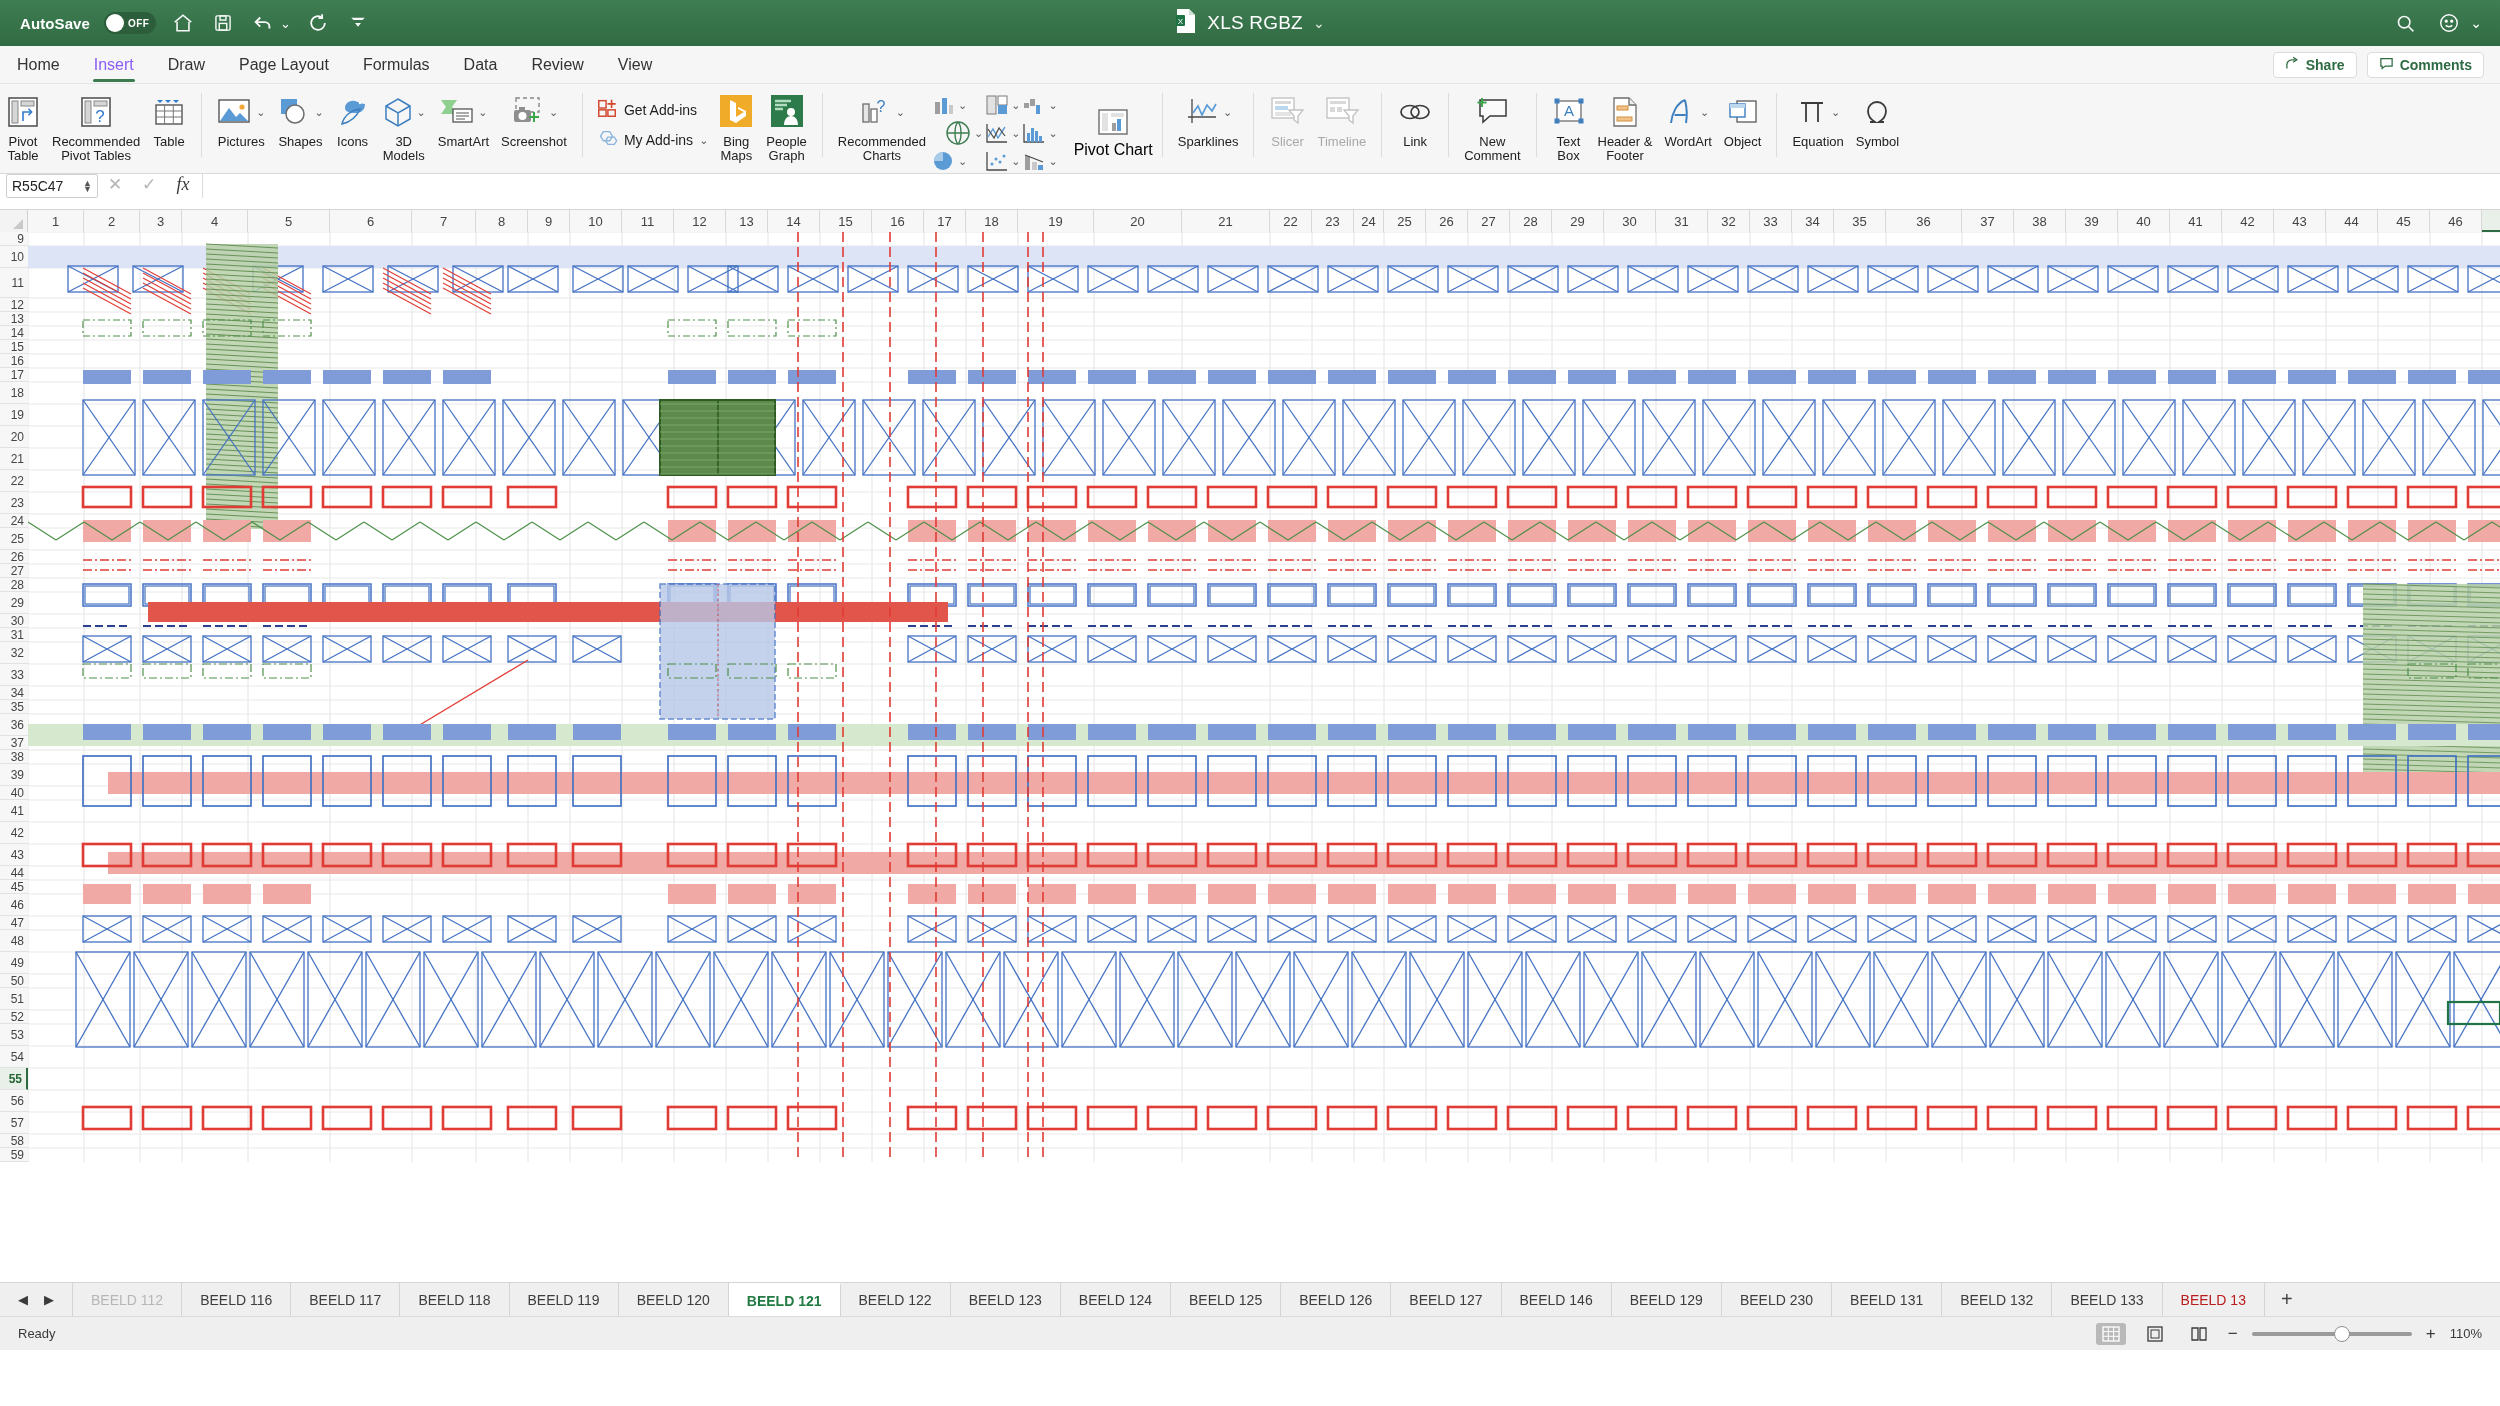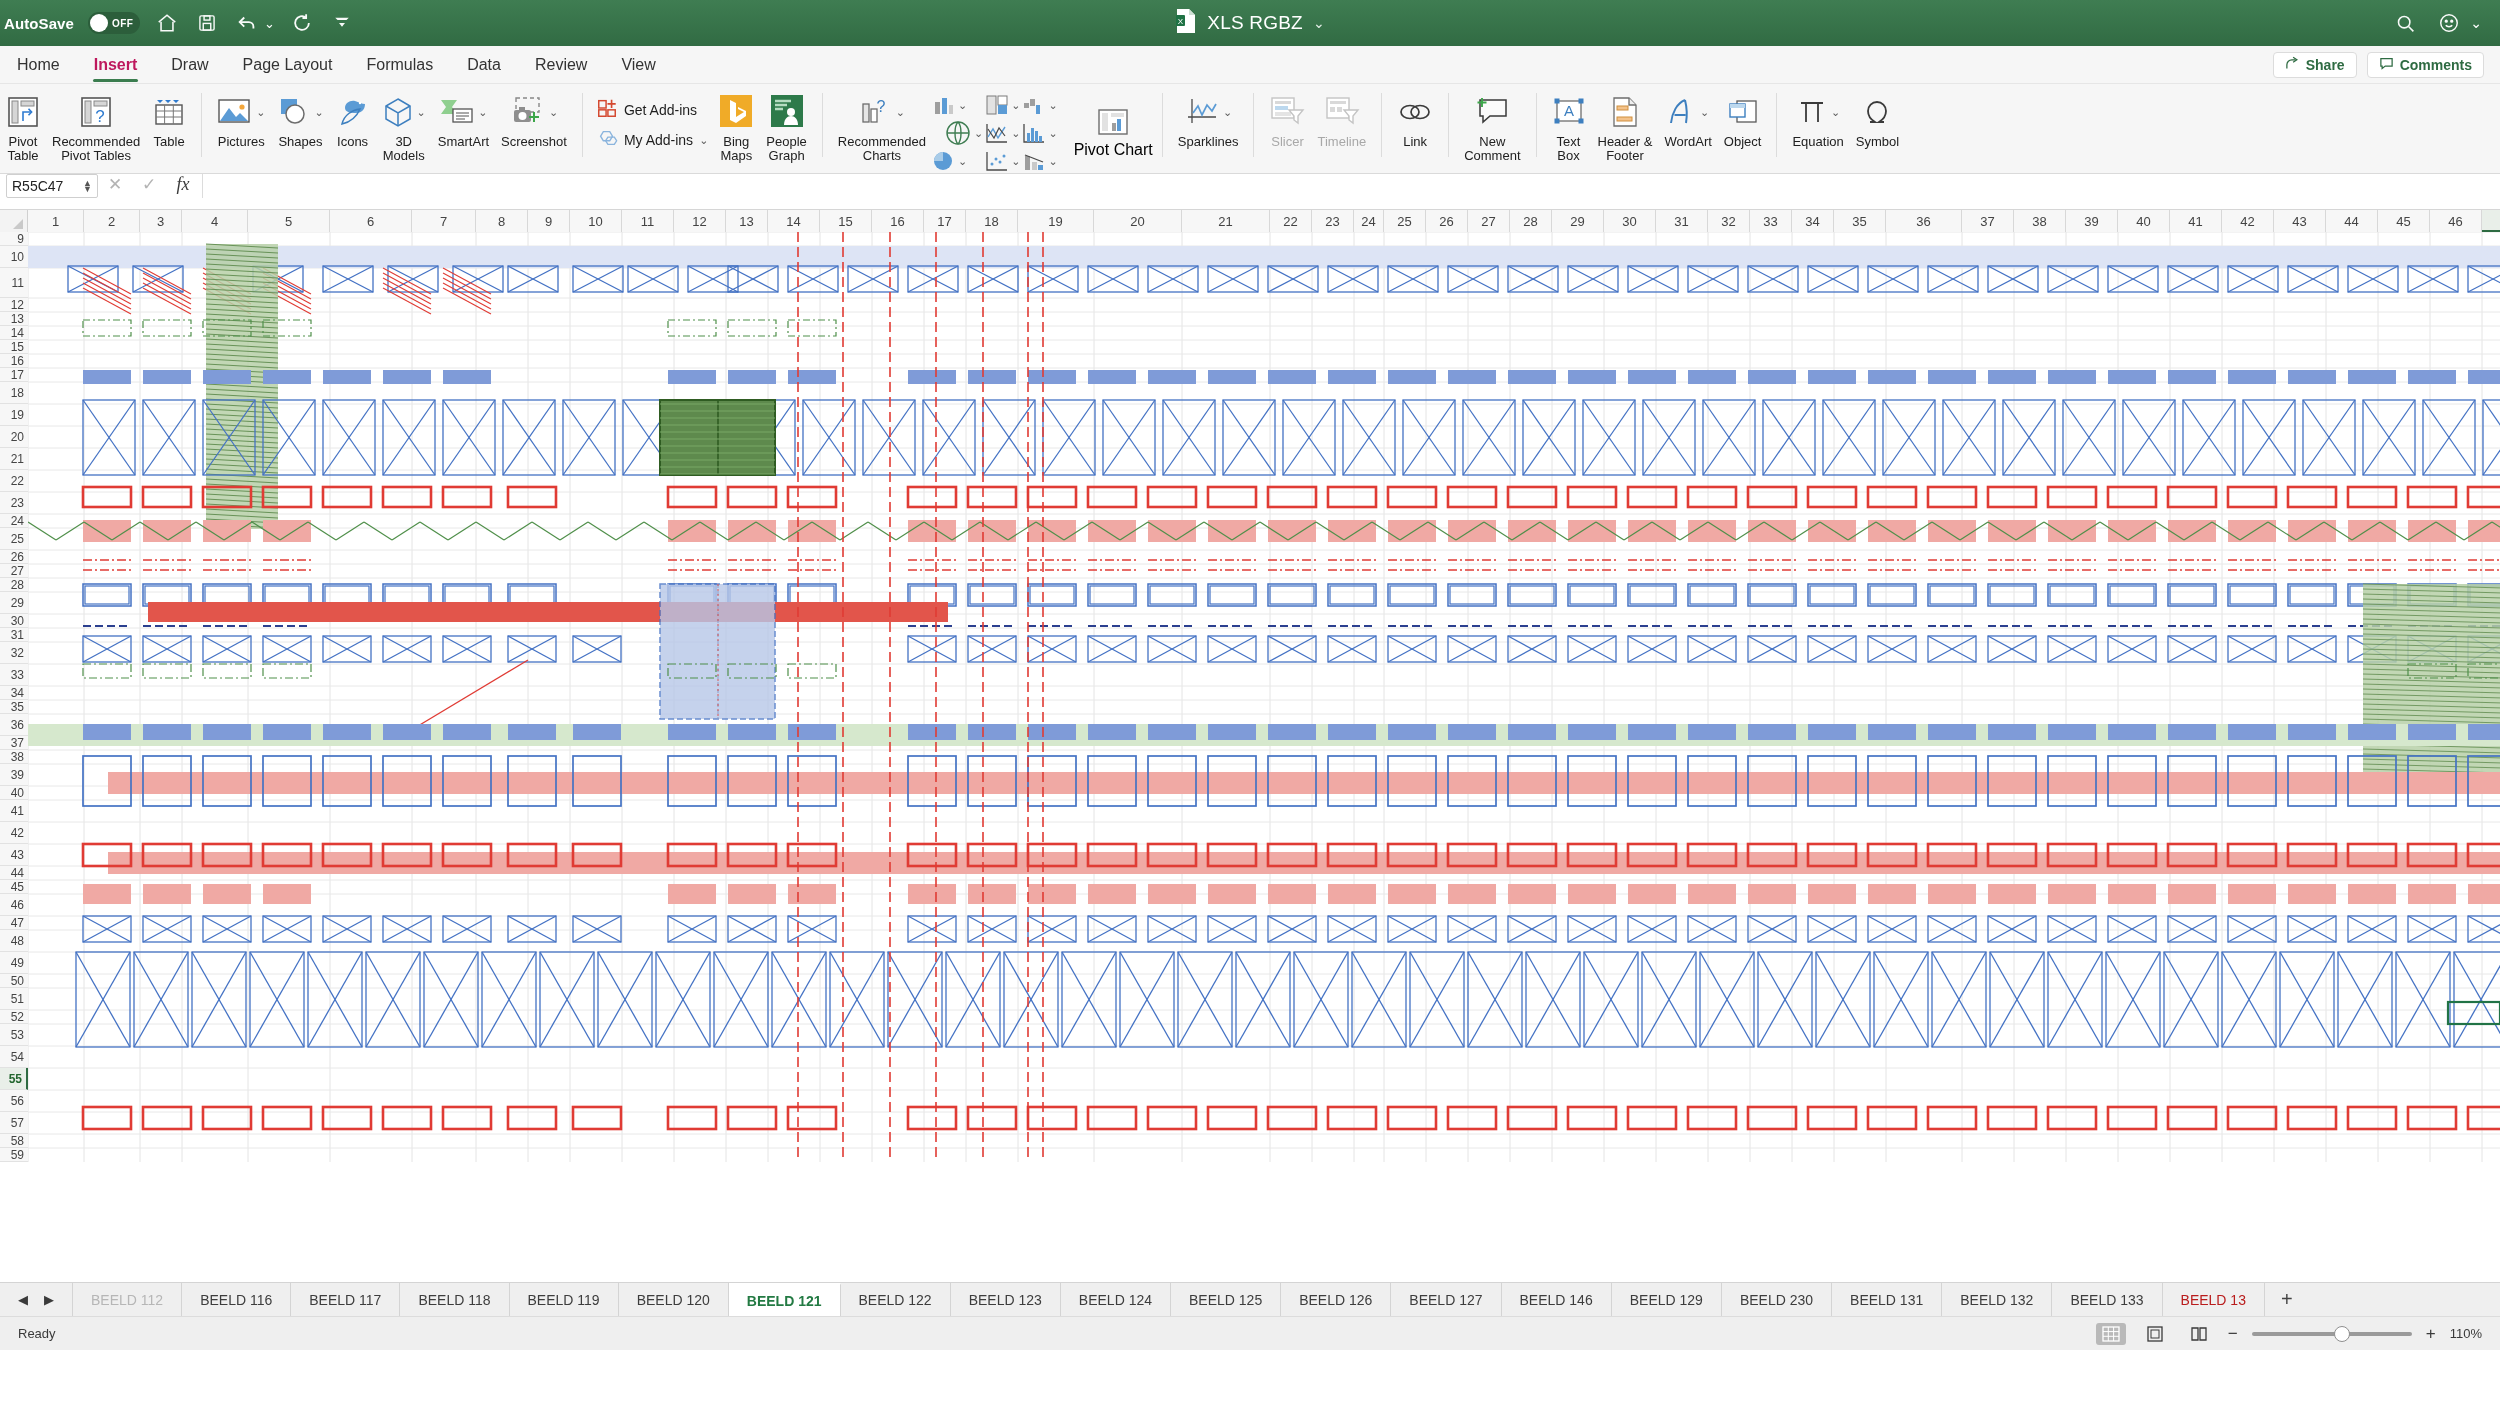--- a/index.html
+++ b/index.html
@@ -2,39 +2,39 @@
 <html><head>
 <meta charset="utf-8">
 <style>
   * { box-sizing: border-box; margin:0; padding:0; }
   html,body { width:2500px; height:1406px; overflow:hidden; background:#fff;
     font-family:"Liberation Sans", sans-serif; -webkit-font-smoothing:antialiased; }
 
   
   #titlebar { height:46px; background:linear-gradient(180deg,#3f7d52 0%,#316b43 100%);
     display:flex; align-items:center; position:relative; color:#fff; }
-  #titlebar .left { display:flex; align-items:center; gap:14px; padding-left:4px; }
+  #titlebar .left { display:flex; align-items:center; gap:14px; padding-left:20px; }
   .autosave-label { font-size:15px; font-weight:600; letter-spacing:.1px; }
   .toggle { width:52px; height:22px; border-radius:11px; background:#2c5e3b;
     display:flex; align-items:center; padding:2px; position:relative; }
   .toggle .knob { width:18px; height:18px; border-radius:50%; background:#fff; }
   .toggle .off { font-size:10px; font-weight:700; color:#fff; margin-left:4px; letter-spacing:.4px; }
   .tb-ico { width:26px; height:26px; display:flex; align-items:center; justify-content:center; opacity:.97; }
   .tb-ico svg { display:block; }
   #titlebar .center { position:absolute; left:0; right:0; display:flex;
     align-items:center; justify-content:center; gap:10px; pointer-events:none; }
   #titlebar .center > * { pointer-events:auto; }
   .doc-title { font-size:19px; font-weight:400; letter-spacing:.2px; }
   #titlebar .right { margin-left:auto; display:flex; align-items:center; gap:18px; padding-right:18px; }
 
   
   #ribbon-tabs { height:38px; background:#f6f6f6; display:flex; align-items:center;
     border-bottom:1px solid #e6e6e6; position:relative; }
   .rt { font-size:16px; color:#333; padding:0 17px; line-height:38px; position:relative; }
-  .rt.active { font-weight:700; color:#be185d; }
+  .rt.active { font-weight:400; color:#8b5cf6; }
   .rt.active::after { content:""; position:absolute; left:16px; right:16px; bottom:2px;
     height:3px; background:#3b7d4f; border-radius:2px; }
   .rt-right { margin-left:auto; display:flex; gap:10px; padding-right:16px; }
   .rt-btn { border:1px solid #dcdcdc; background:#fff; border-radius:4px; height:26px;
     display:flex; align-items:center; gap:6px; padding:0 11px; font-size:14px;
     color:#2e6b42; font-weight:600; }
 
   
   #ribbon { height:90px; background:#f6f6f6; display:flex; align-items:flex-start;
     border-bottom:1px solid #dadada; padding-top:5px; }

